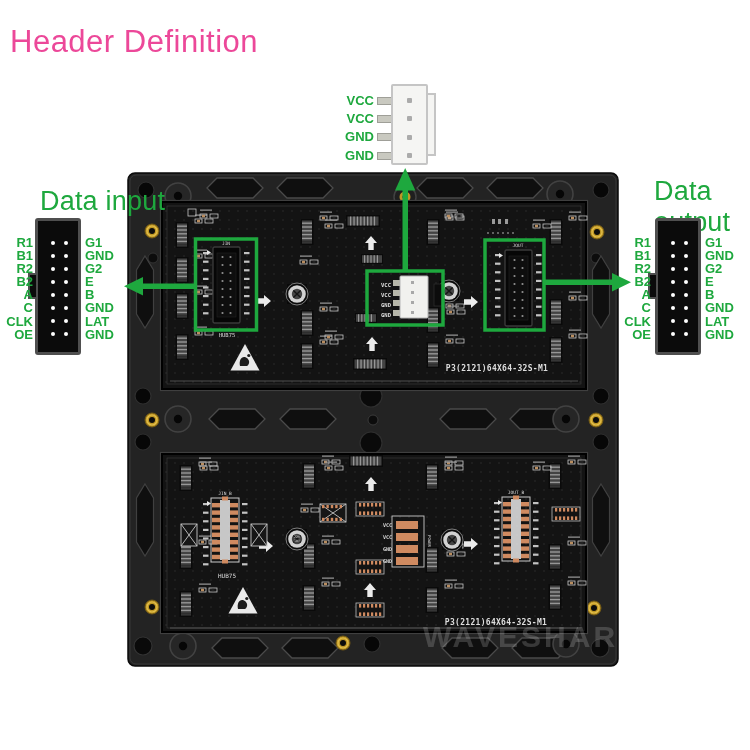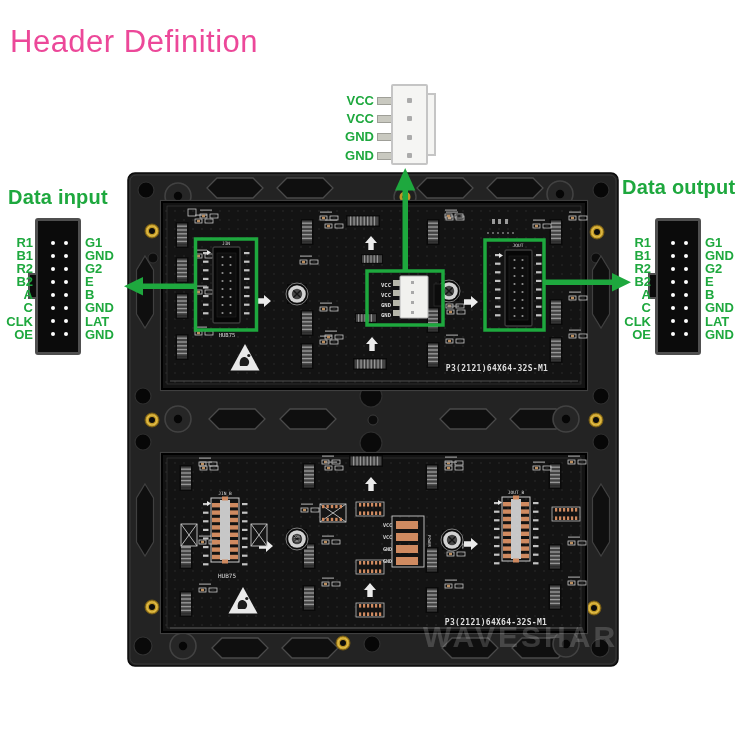--- a/index.html
+++ b/index.html
@@ -1,21 +1,21 @@
 <!DOCTYPE html>
 <html style="--green: #1ea83e;"><head>
 <meta charset="utf-8">
 <style>
   :root { --green:#1ea83e; }
   html,body { margin:0; padding:0; background:#fff; }
   .stage { position:relative; width:750px; height:750px; background:#ffffff; overflow:hidden;
            font-family:"Liberation Sans", sans-serif; }
   .title { position:absolute; top:24px; left:10px; width:100%; text-align:left;
            font-size:31px; color:#ec4899; letter-spacing:0.5px; }
-  .io-title { position:absolute; font-size:20px; font-weight:700; color:var(--green); letter-spacing:0.2px; }
+  .io-title { position:absolute; font-size:27px; font-weight:400; color:var(--green); letter-spacing:0.2px;margin-left:32px; }
   .col { position:absolute; display:flex; flex-direction:column; }
   .col.right-align { align-items:flex-end; }
   .col span { height:13.1px; line-height:13.1px; font-size:13px; font-weight:700; color:var(--green); white-space:nowrap; }
   .ph-labels span { height:18.2px; line-height:18.2px; font-size:13px; }
   .idc { position:absolute; width:46px; height:137px; background:#0b0b0b; border:3px solid #4f4f4f;
          border-radius:3px; box-sizing:border-box; }
   .notch { position:absolute; width:8px; height:26px; background:#0b0b0b; border:2px solid #4f4f4f;
            border-right:none; box-sizing:border-box; }
   .dotcol { position:absolute; display:flex; flex-direction:column; gap:9.1px; }
   .dot { width:4px; height:4px; border-radius:50%; background:#ffffff; }

